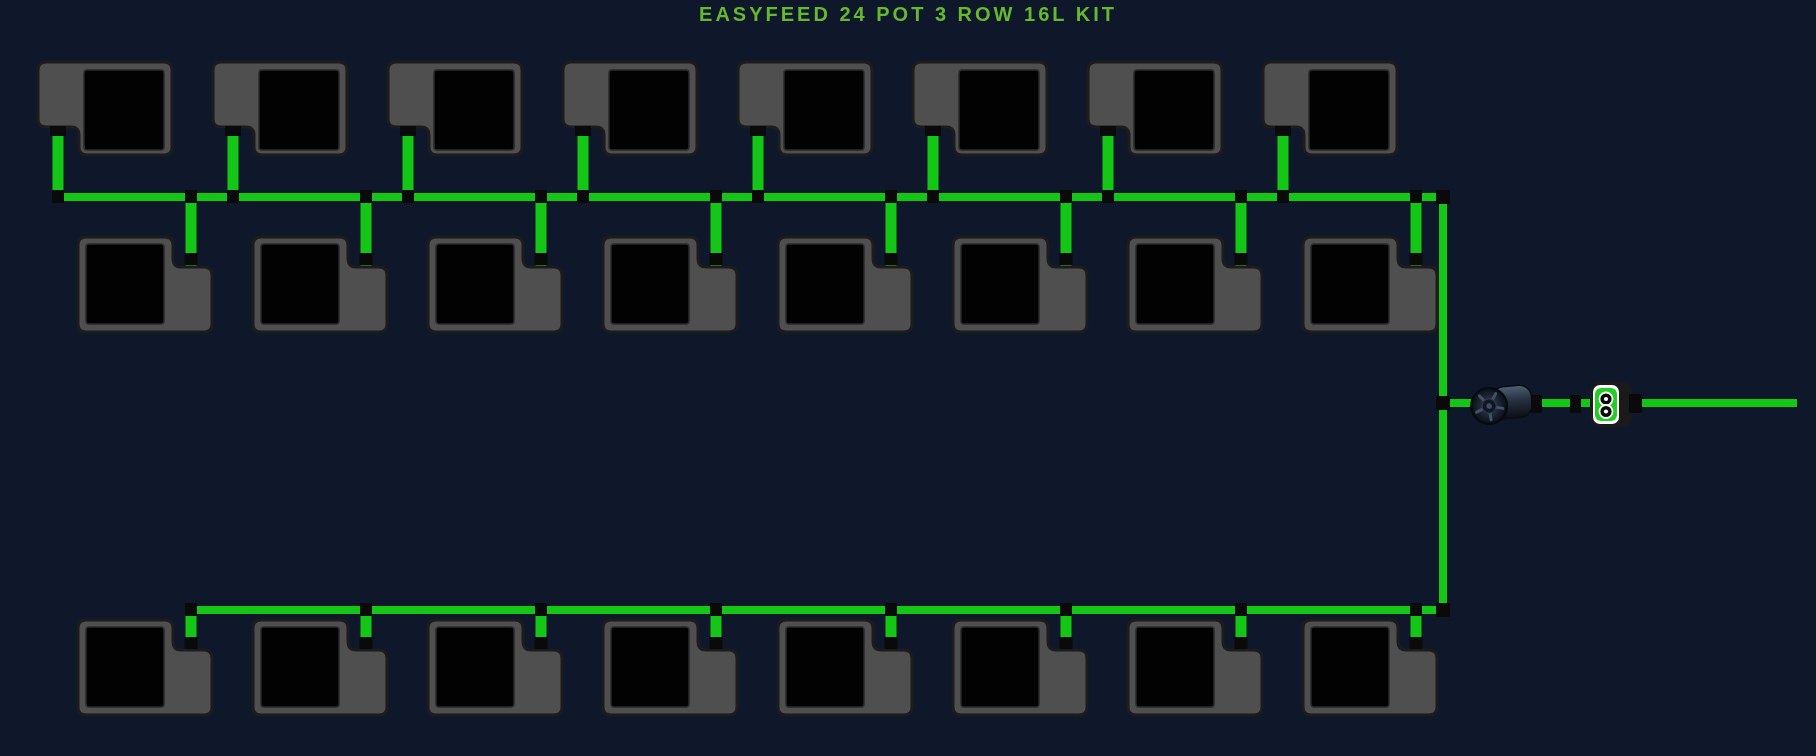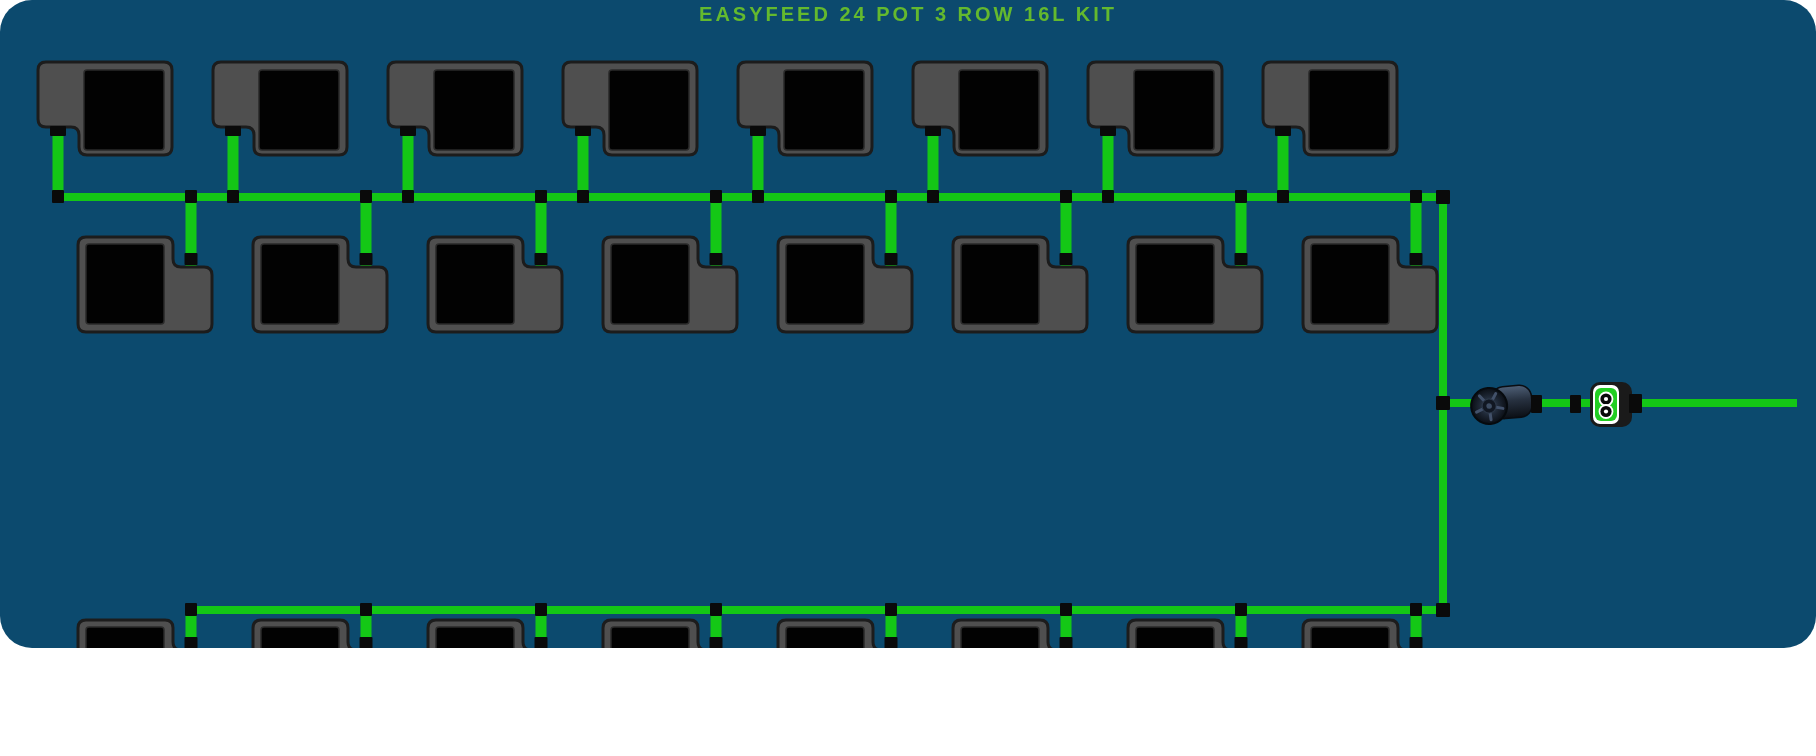--- a/index.html
+++ b/index.html
@@ -1,22 +1,21 @@
 <!DOCTYPE html>
 <html><head>
 <meta charset="utf-8">
 <style>
   html,body{margin:0;padding:0;background:#ffffff;}
   .canvas{
     position:relative;
-    width:1816px;height:648px;
-    background:#0c4a6e;
+    width:1816px;height:756px;
+    background:#0f172a;
     font-family:"Liberation Sans", sans-serif;
     overflow:hidden;
-    border-radius:32px;
   }
   .diagram-title{
     position:absolute;
     top:3px;left:0;right:0;
     text-align:center;
     font-weight:bold;
     font-size:20px;
     letter-spacing:3px;
     white-space:nowrap;
   }

